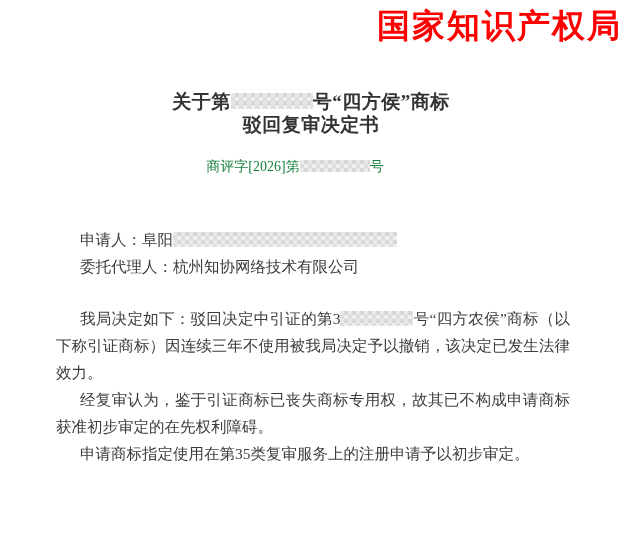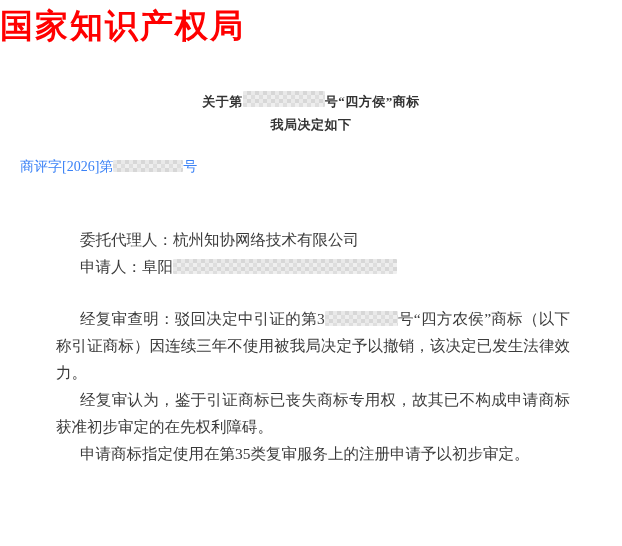--- a/index.html
+++ b/index.html
@@ -11,44 +11,44 @@
     position: relative;
     width: 622px;
     height: 546px;
     background: #ffffff;
     overflow: hidden;
     font-family: "Liberation Serif", "DejaVu Serif", serif;
     color: #3b3b3b;
   }
   .agency-header {
     margin-top: 7px;
-    text-align: left;
+    text-align: right;
     font-family: "Liberation Sans", "DejaVu Sans", sans-serif;
     font-weight: bold;
     font-size: 33px;
     line-height: 38px;
     letter-spacing: 2px;
     color: #ff0000;
   }
   .doc-title {
     margin-top: 45px;
     text-align: center;
     font-weight: bold;
-    font-size: 13px;
+    font-size: 19px;
     line-height: 23px;
     letter-spacing: 0.5px;
     color: #333333;
   }
   .doc-number {
     margin-top: 22px;
     padding-right: 52px;
-    text-align: left;
+    text-align: center;
     font-size: 14px;
     line-height: 18px;
-    color: #3b82f6;
+    color: #15803d;
     padding-left: 20px;
   }
   .content {
     margin: 0 52px 0 56px;
     font-size: 15.5px;
     line-height: 27px;
     text-align: justify;
   }
   .parties {
     margin-top: 50px;
@@ -82,33 +82,33 @@
 </style>
 </head>
 <body>
 
 <div class="page">
 
   <div class="agency-header">国家知识产权局</div>
 
   <div class="doc-title">
     <div><span>关于第</span><span class="mosaic" style="width: 82px;"></span><span>号“四方侯”商标</span></div>
-    <div>我局决定如下</div>
+    <div>驳回复审决定书</div>
   </div>
 
   <div class="doc-number"><span>商评字[2026]第</span><span class="mosaic" style="width: 70px;"></span><span>号</span></div>
 
   <div class="content">
 
     <div class="parties">
+      <p><span>申请人：阜阳</span><span class="mosaic" style="width: 224px;"></span></p>
       <p><span>委托代理人：杭州知协网络技术有限公司</span></p>
-      <p><span>申请人：阜阳</span><span class="mosaic" style="width: 224px;"></span></p>
     </div>
 
     <div class="body-paragraphs">
-        <p><span>经复审查明：驳回决定中引证的第3</span><span class="mosaic" style="width: 73px;"></span><span>号“四方农侯”商标（以下称引证商标）因连续三年不使用被我局决定予以撤销，该决定已发生法律效力。</span></p>
+        <p><span>我局决定如下：驳回决定中引证的第3</span><span class="mosaic" style="width: 73px;"></span><span>号“四方农侯”商标（以下称引证商标）因连续三年不使用被我局决定予以撤销，该决定已发生法律效力。</span></p>
         <p><span>经复审认为，鉴于引证商标已丧失商标专用权，故其已不构成申请商标获准初步审定的在先权利障碍。</span></p>
         <p><span>申请商标指定使用在第35类复审服务上的注册申请予以初步审定。</span></p>
       </div>
 
   </div>
 
 </div>
 
 </body></html>

